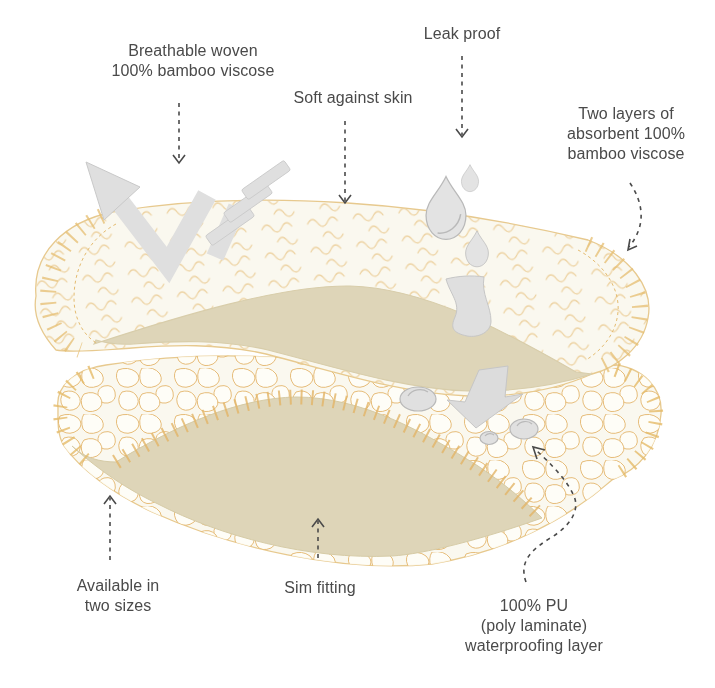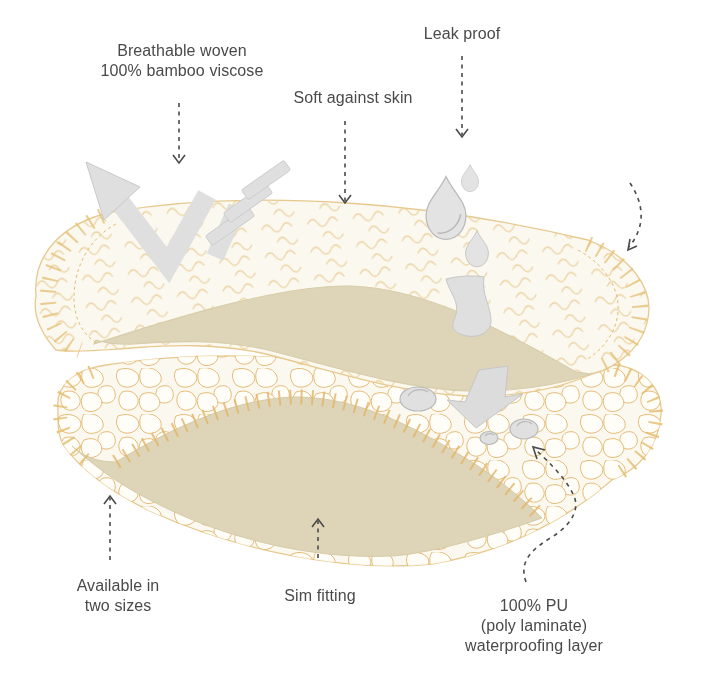--- a/index.html
+++ b/index.html
@@ -22,26 +22,26 @@
   }
   .callout {
     position: absolute;
     color: #4a4a4a;
     font-size: 16px;
     line-height: 20px;
     text-align: center;
     white-space: pre-line;
     letter-spacing: 0.1px;
   }
-  .lbl-breathable { left: 87px;  top: 41px;  width: 190px; }
+  .lbl-breathable { left: 98px;  top: 41px;  width: 190px; }
   .lbl-soft       { left: 273px; top: 88px;  width: 160px; }
   .lbl-leak       { left: 400px; top: 24px;  width: 124px; }
   .lbl-twolayers  { left: 543px; top: 104px; width: 166px; }
   .lbl-available  { left: 48px;  top: 576px; width: 140px; }
-  .lbl-sim        { left: 248px; top: 578px; width: 144px; margin-top: 8px; }
+  .lbl-sim        { left: 248px; top: 578px; width: 144px; }
   .lbl-pu         { left: 446px; top: 596px; width: 176px; }
 </style>
 </head>
 <body>
 
 <div class="stage">
 
   <svg class="diagram" width="715" height="688" viewBox="0 0 715 688">
     <defs>
       <pattern id="squiggle" width="46" height="28" patternUnits="userSpaceOnUse" patternTransform="rotate(-7)">
@@ -151,20 +151,23 @@
         <path d="M526,582 C518,560 534,548 552,537 C574,523 580,507 573,494 C566,479 549,462 537,451" stroke-dasharray="4 4.5"></path>
         <polyline points="545,450 533,447 537,459"></polyline>
       </g>
     </g>
   </svg>
 
   <div class="callout lbl-breathable">Breathable woven
 100% bamboo viscose</div>
   <div class="callout lbl-leak">Leak proof</div>
   <div class="callout lbl-soft">Soft against skin</div>
+  <div class="callout lbl-twolayers">Two layers of
+absorbent 100%
+bamboo viscose</div>
   <div class="callout lbl-available">Available in
 two sizes</div>
   <div class="callout lbl-sim">Sim fitting</div>
   <div class="callout lbl-pu">100% PU
 (poly laminate)
 waterproofing layer</div>
 
 </div>
 
 </body></html>

